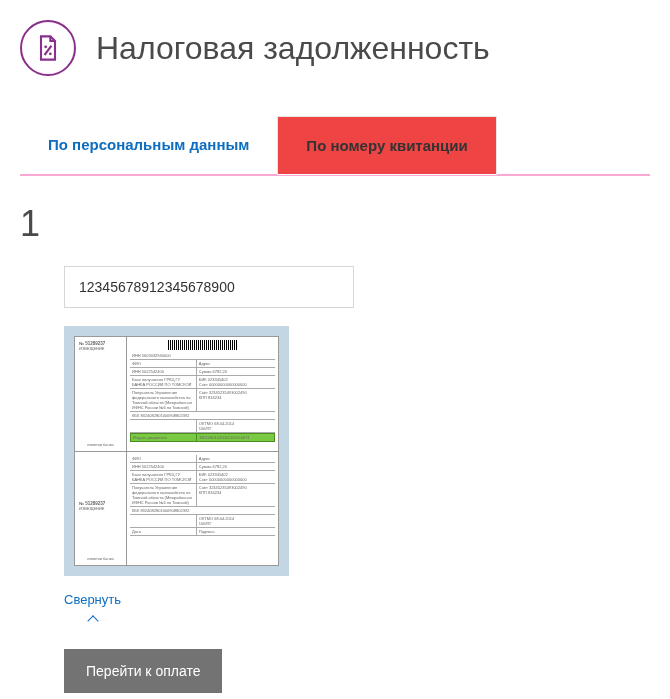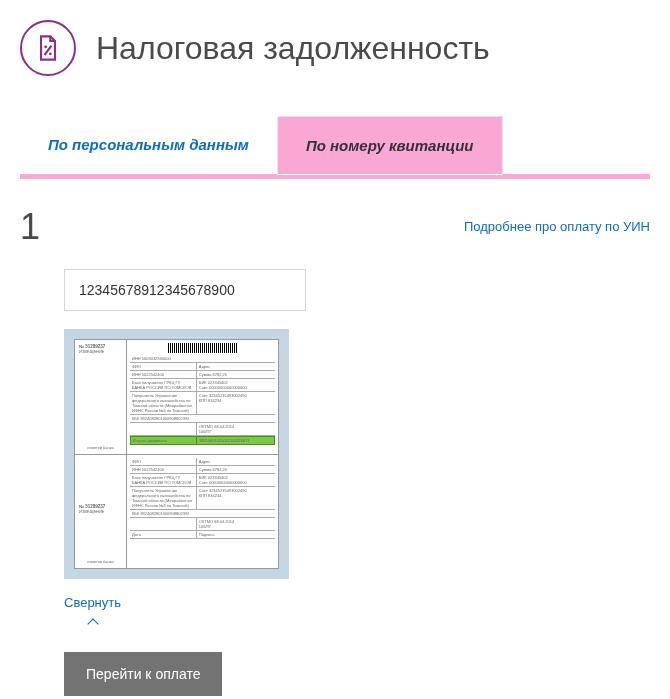--- a/index.html
+++ b/index.html
@@ -34,37 +34,36 @@
       width: 28px;
       height: 28px;
     }
     .header-title {
       font-size: 32px;
       font-weight: 300;
       color: #4a4a4a;
     }
     .tabs {
       display: flex;
-      border-bottom: 5px solid #f9a8d4;
+      border-bottom: 2px solid #f9a8d4;
       margin: 20px 20px 0 20px;
-      font-style: italic;
     }
     .tab {
       padding: 20px 28px;
       font-size: 15px;
       font-weight: bold;
       cursor: pointer;
       color: #0d6dc1;
     }
     .tab.active {
       color: #333;
       border: 1px solid #e5e5e5;
       border-bottom: 1px solid #fff;
       margin-bottom: -1px;
-      background: #f9a8d4;
+      background: #ef4444;
     }
     .content {
       padding: 30px 20px 40px 20px;
     }
     .step-row {
       display: flex;
       align-items: flex-start;
       justify-content: space-between;
       margin-bottom: 24px;
     }
@@ -88,21 +87,21 @@
       font-size: 13px;
       color: #0d6dc1;
       text-decoration: none;
       cursor: pointer;
       padding-top: 10px;
     }
     .form-section {
       padding-left: 44px;
     }
     .input-field {
-      width: 242px;
+      width: 290px;
       padding: 12px 14px;
       border: 1px solid #d6d6d6;
       font-size: 14px;
       color: #333;
       background: #fff;
       margin-bottom: 18px;
     }
     .receipt-sample {
       width: 225px;
       height: 250px;
@@ -230,21 +229,20 @@
 <div class="tabs">
   <div class="tab">По персональным данным</div>
   <div class="tab active">По номеру квитанции</div>
 </div>
 
 <div class="content">
   <div class="step-row">
     <div class="step-left">
       <span class="step-number">1</span>
     </div>
-    <a class="step-link">Подробнее про оплату по УИН</a>
   </div>
 
   <div class="form-section">
     <input type="text" class="input-field" value="12345678912345678900" style="">
 
     <div class="receipt-sample">
       <div class="receipt-paper">
 
         <div class="receipt-half">
           <div class="receipt-left">

